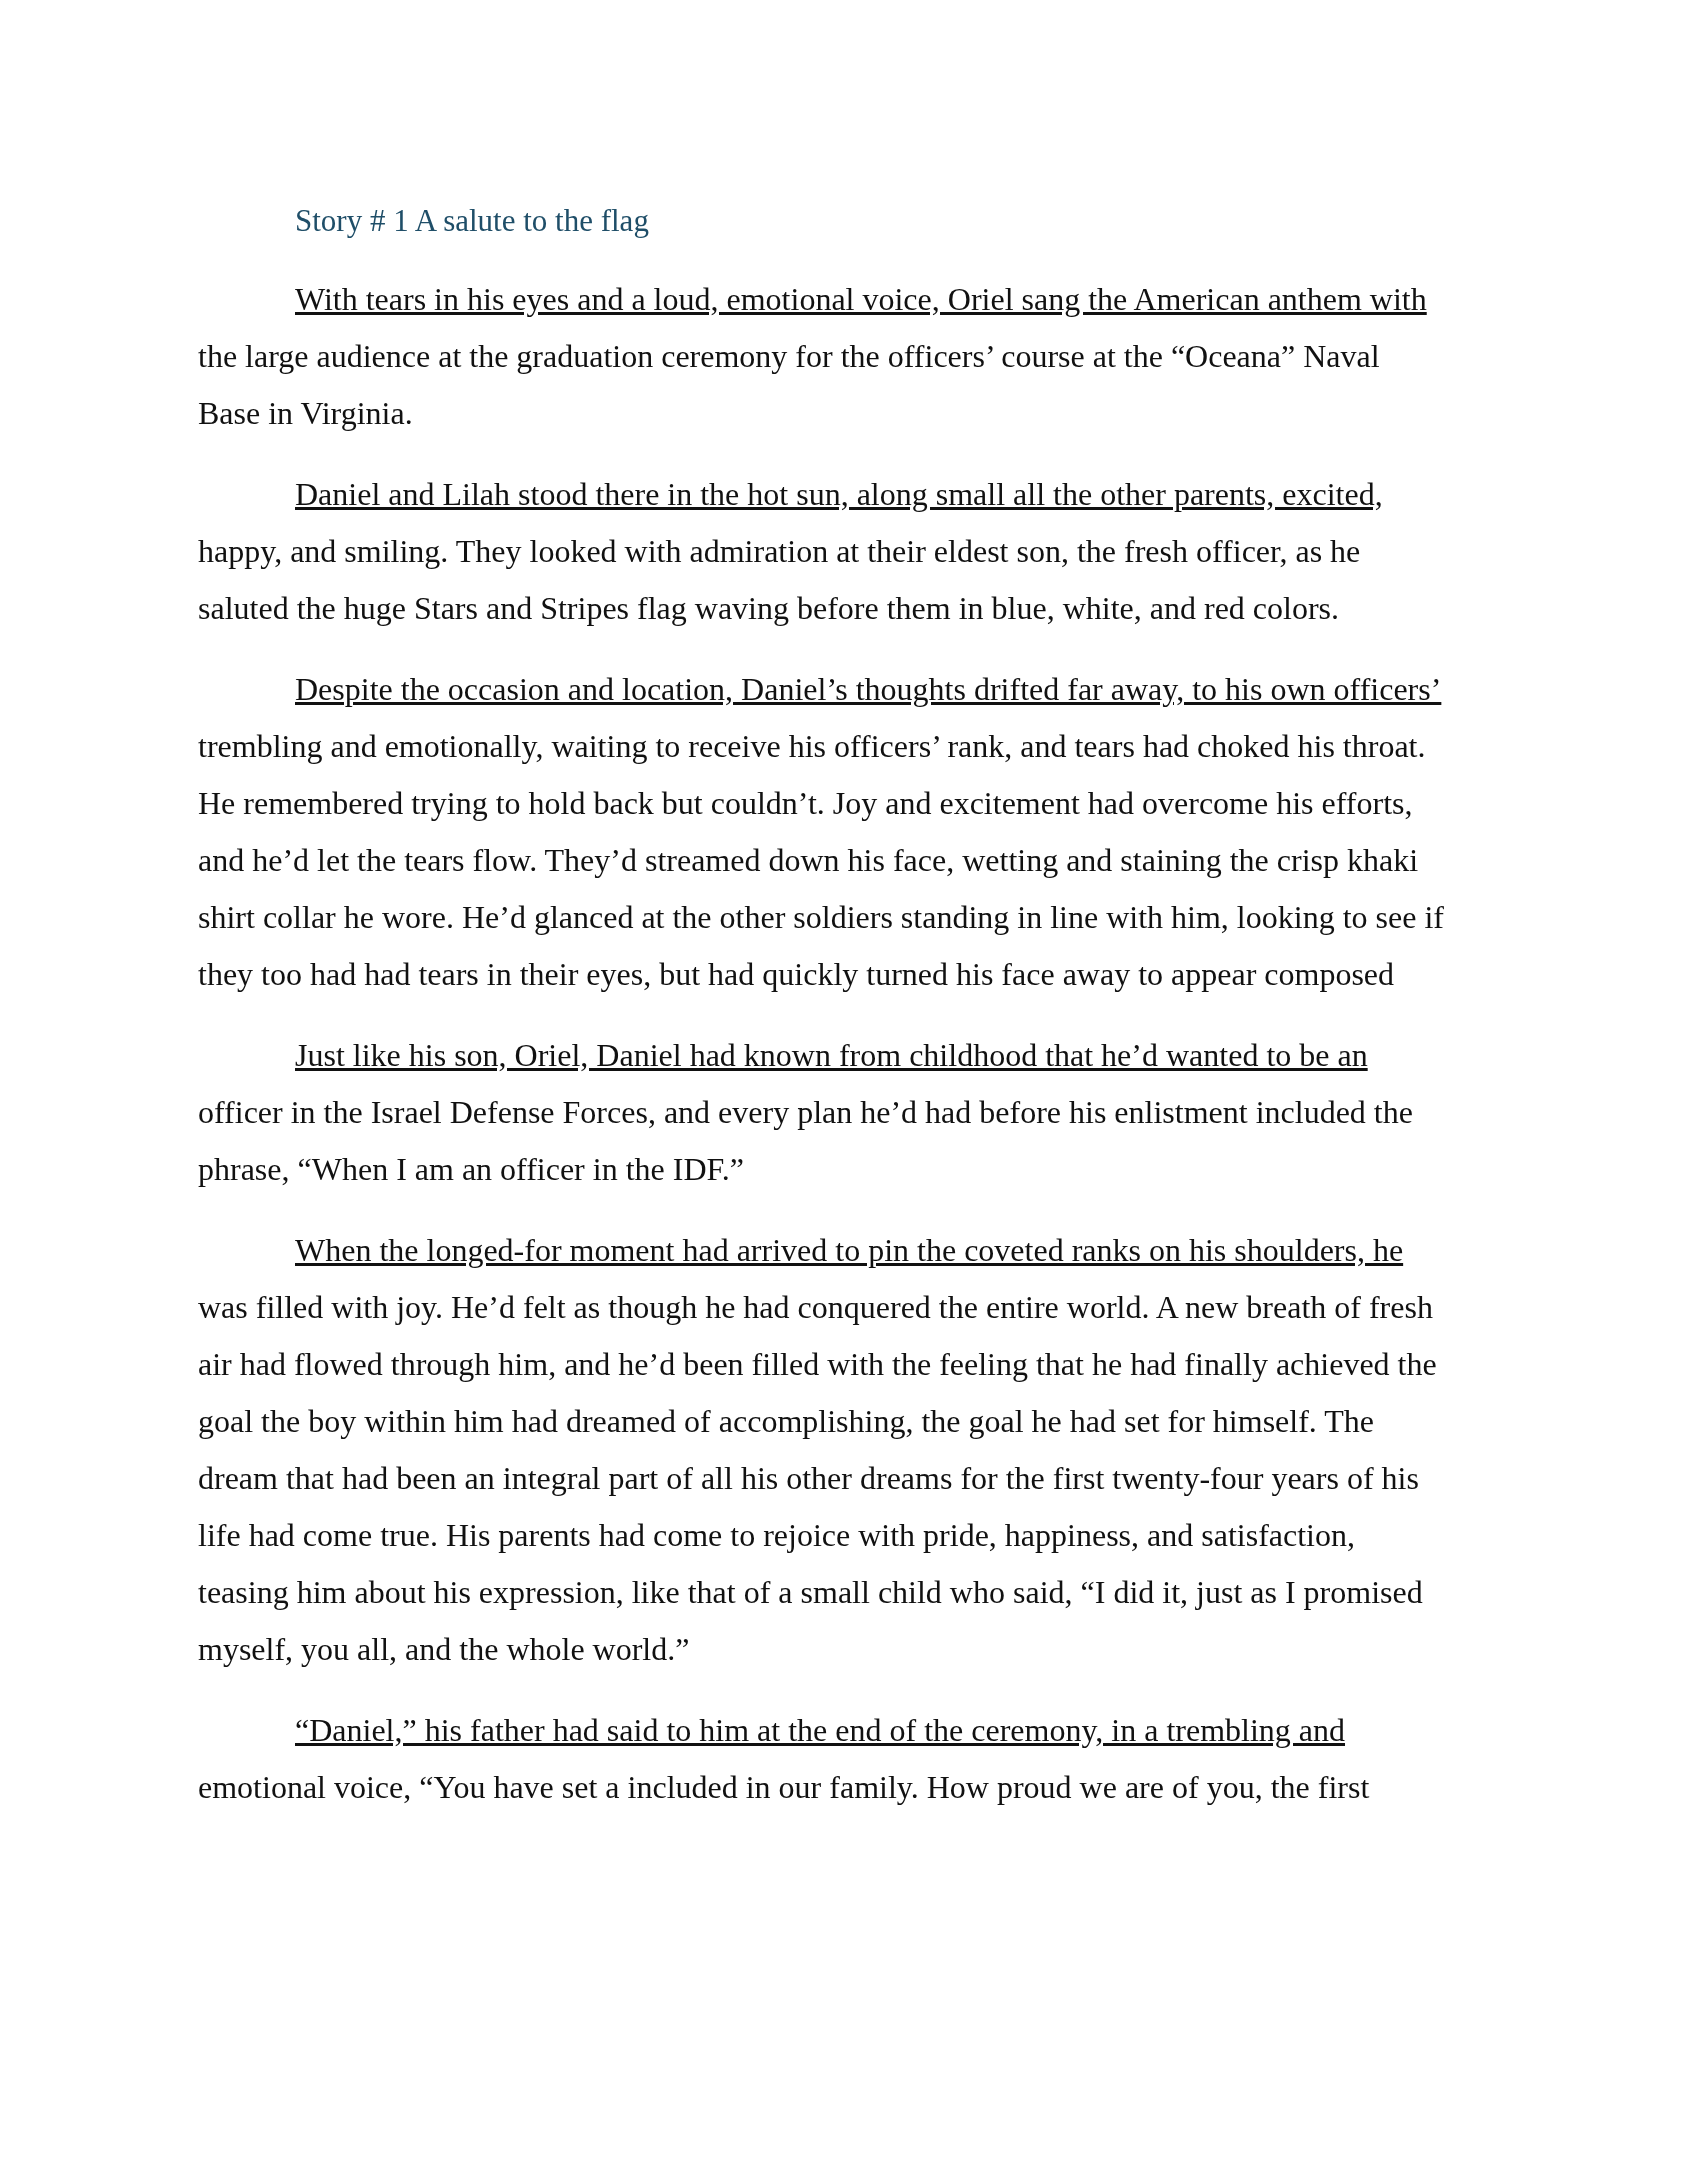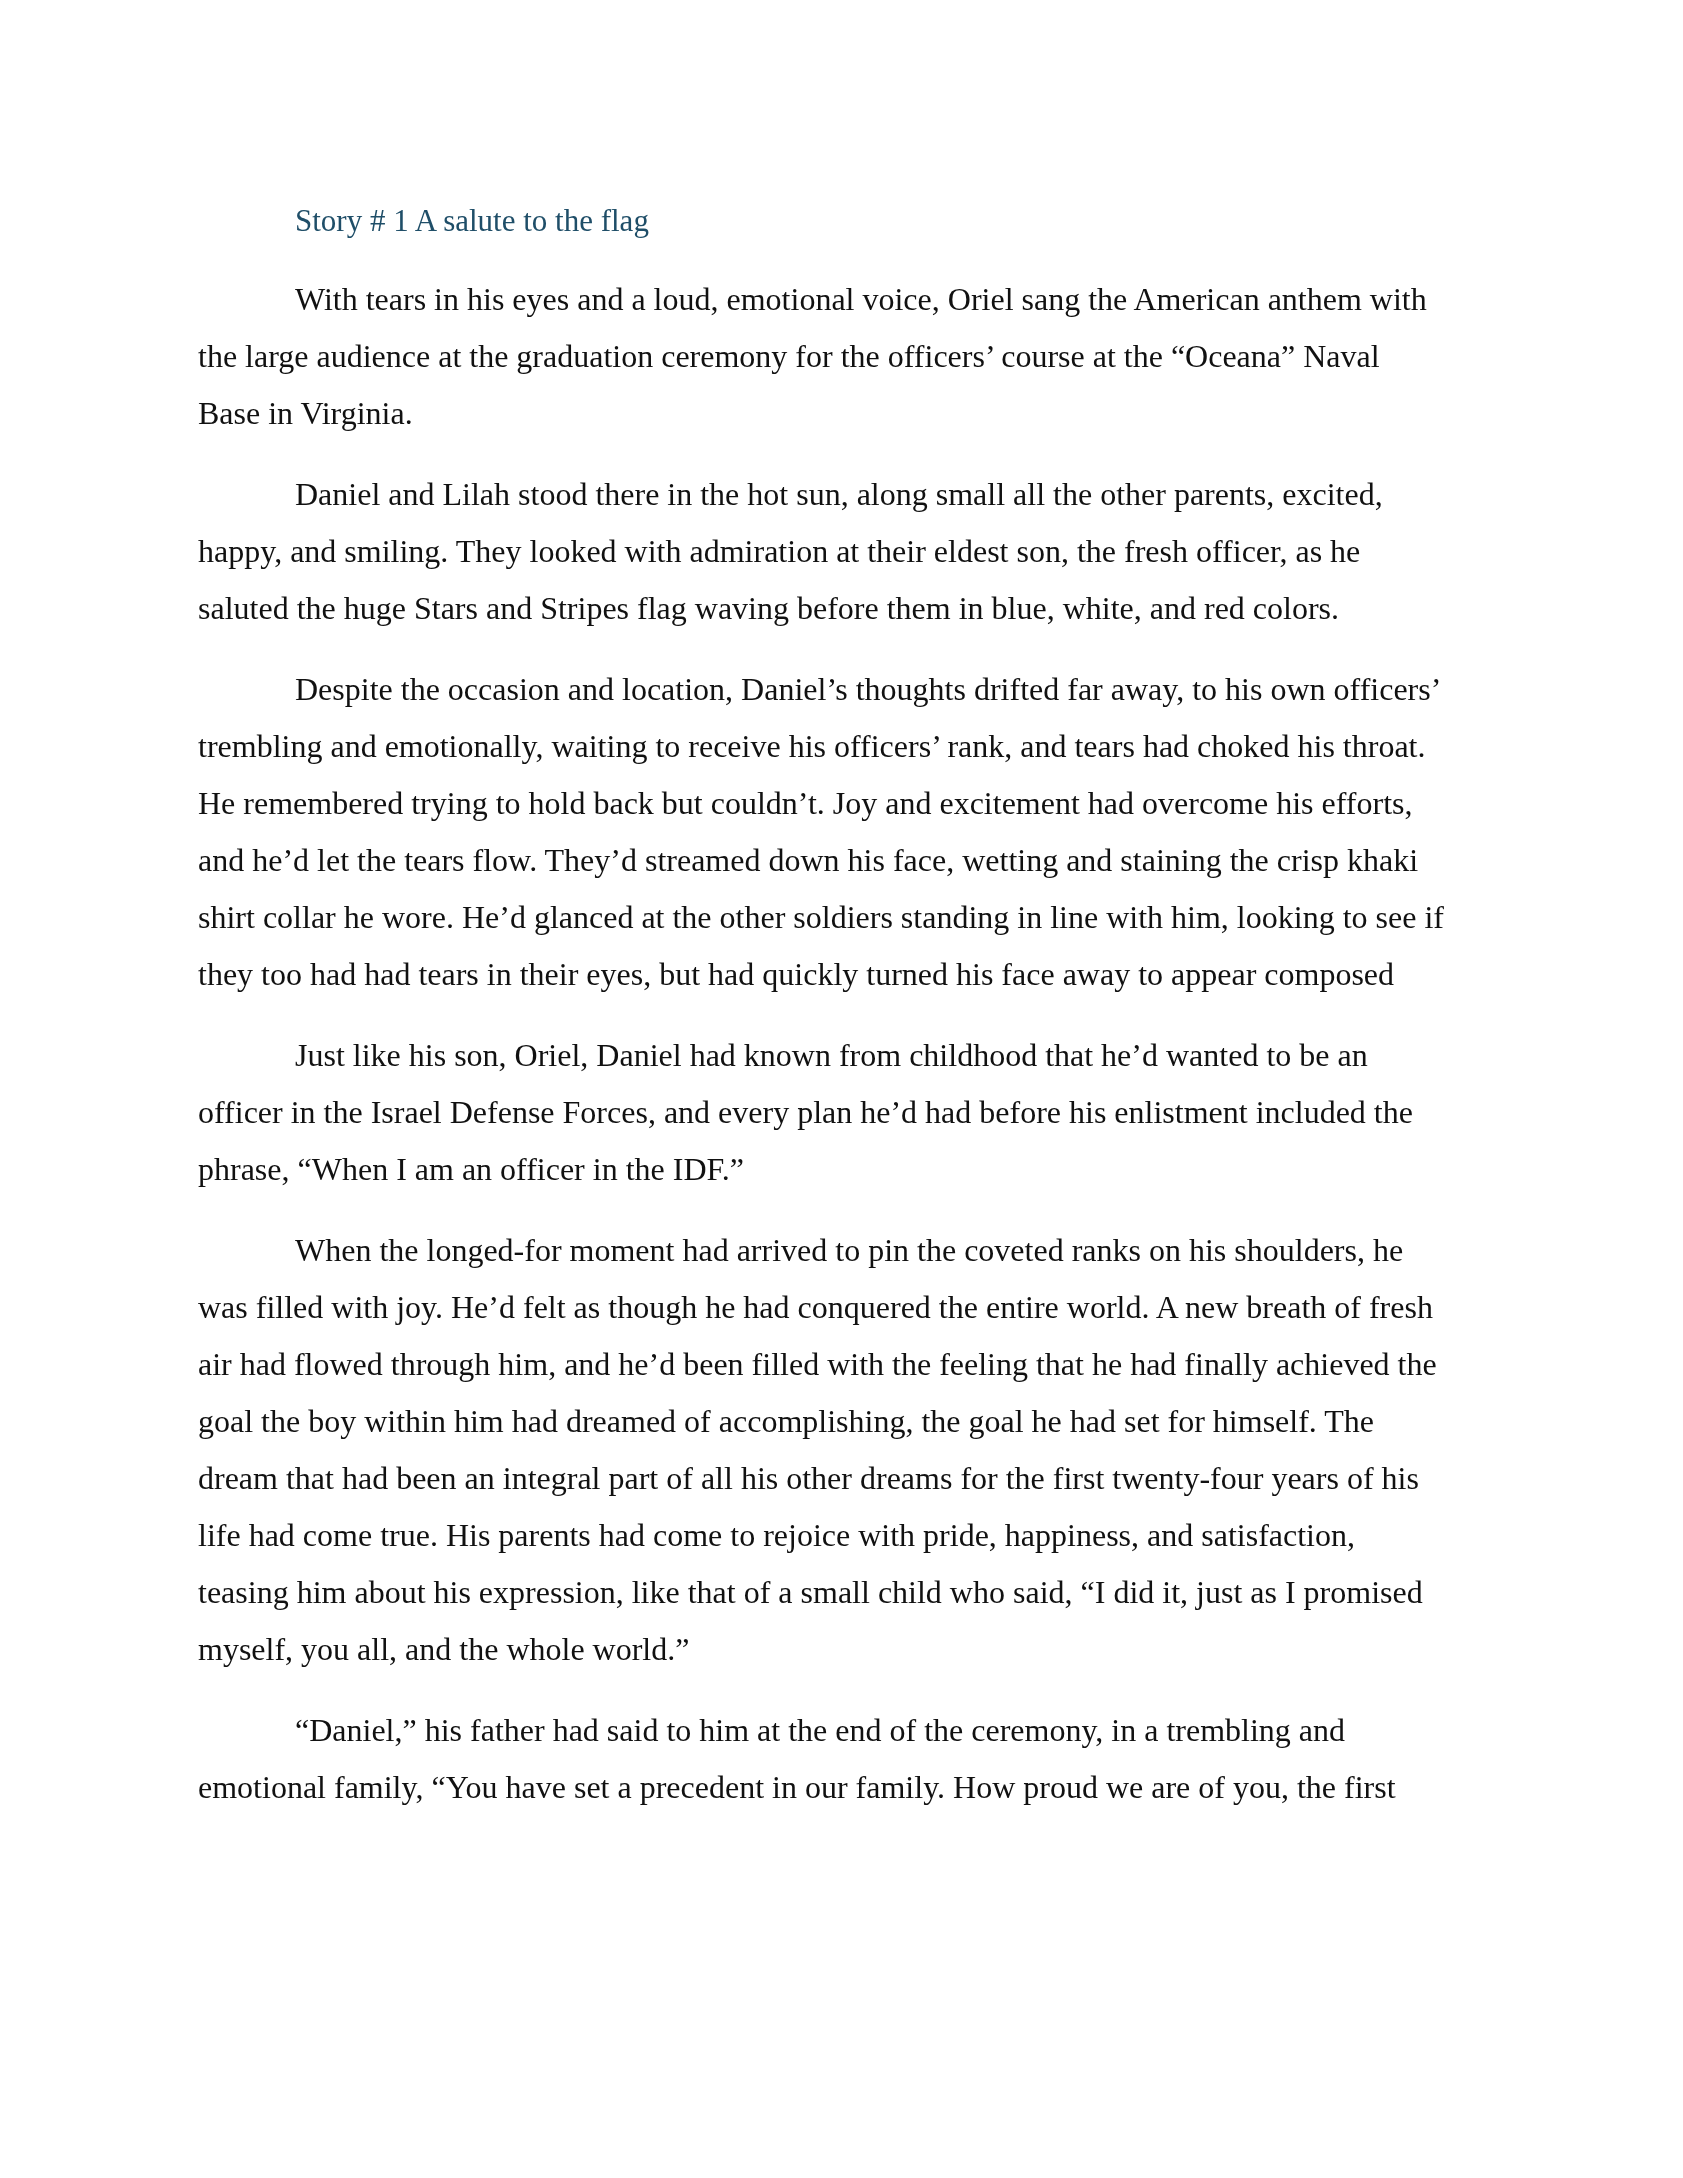--- a/index.html
+++ b/index.html
@@ -47,20 +47,21 @@
       line-height: 57px;
       text-indent: 97px;
       color: #111111;
     }
     .line {
       display: block;
       white-space: nowrap;
     }
     .line.first {
       padding-left: 97px;
+      text-decoration: underline;
     }
     .para.lines {
       text-indent: 0;
     }
   </style>
 </head>
 <body>
 
 <div class="page">
   <h1 class="title">Story # 1 A salute to the flag</h1>
@@ -100,18 +101,18 @@
       <span class="line">air had flowed through him, and he’d been filled with the feeling that he had finally achieved the</span>
       <span class="line">goal the boy within him had dreamed of accomplishing, the goal he had set for himself. The</span>
       <span class="line">dream that had been an integral part of all his other dreams for the first twenty-four years of his</span>
       <span class="line">life had come true. His parents had come to rejoice with pride, happiness, and satisfaction,</span>
       <span class="line">teasing him about his expression, like that of a small child who said, “I did it, just as I promised</span>
       <span class="line">myself, you all, and the whole world.”</span>
     </p>
 
     <p class="para lines">
       <span class="line first">“Daniel,” his father had said to him at the end of the ceremony, in a trembling and</span>
-      <span class="line">emotional family, “You have set a precedent in our family. How proud we are of you, the first</span>
+      <span class="line">emotional voice, “You have set a included in our family. How proud we are of you, the first</span>
     </p>
 
   </div>
 </div>
 
 
 </body></html>

